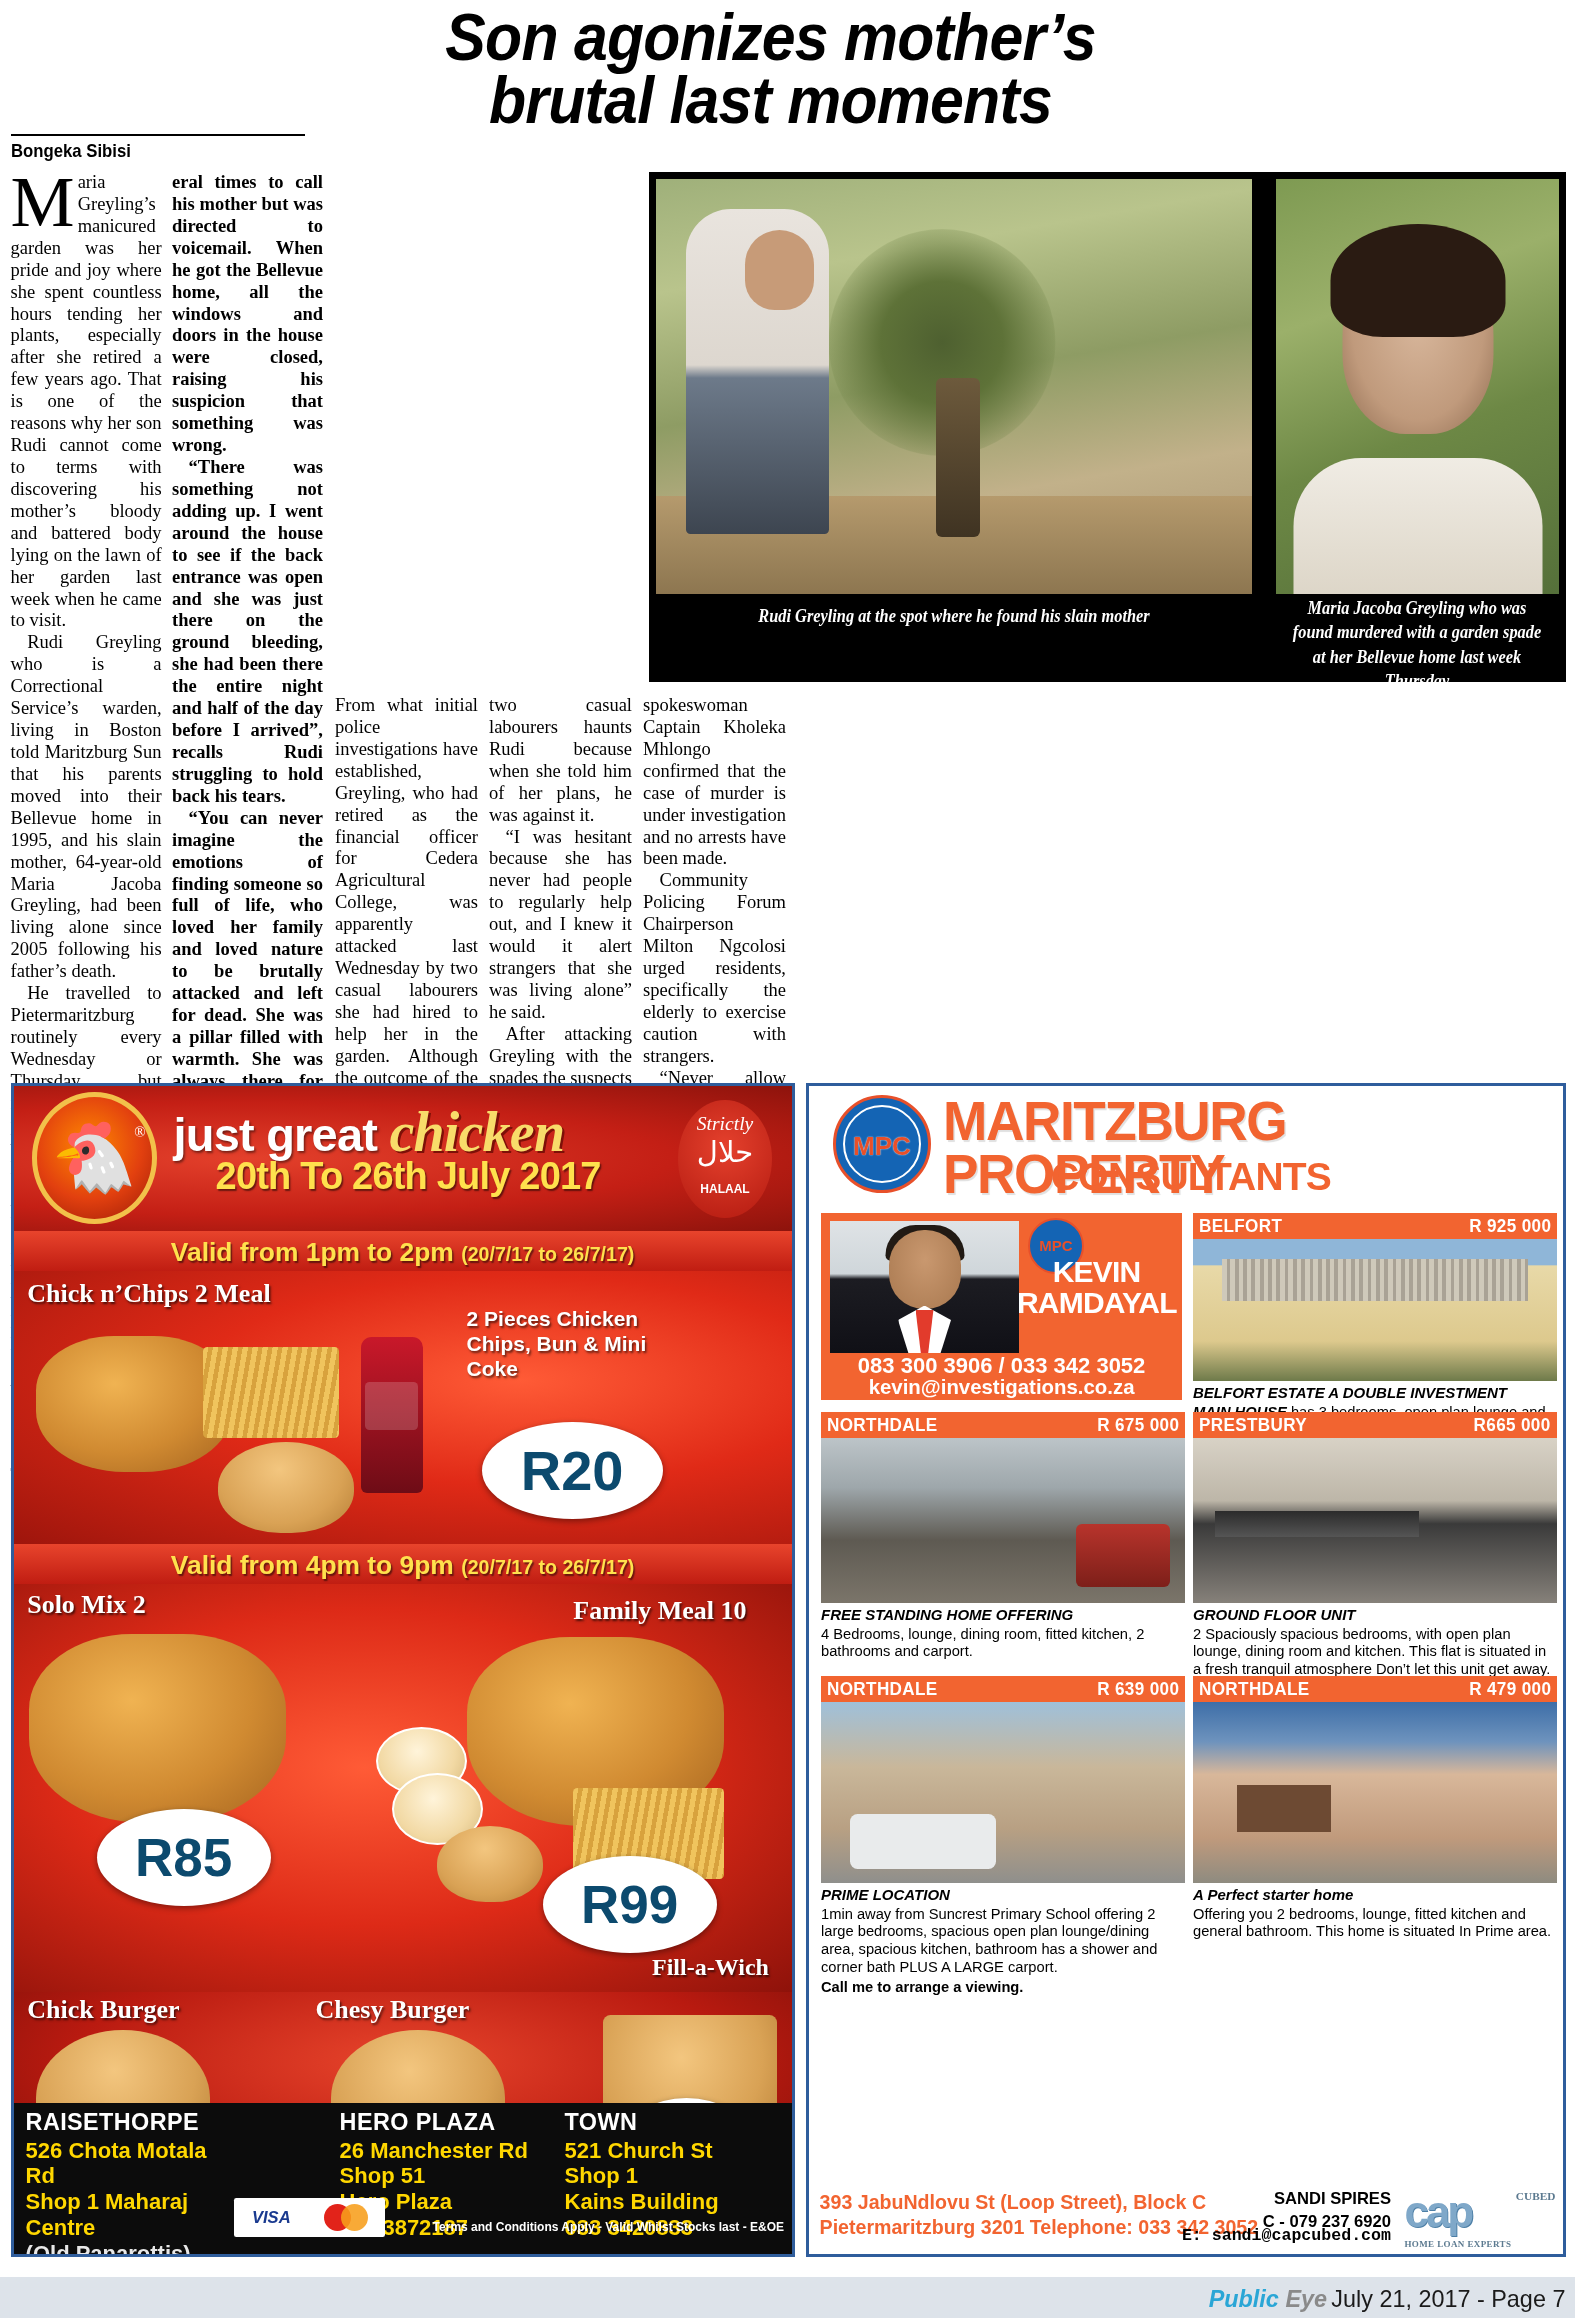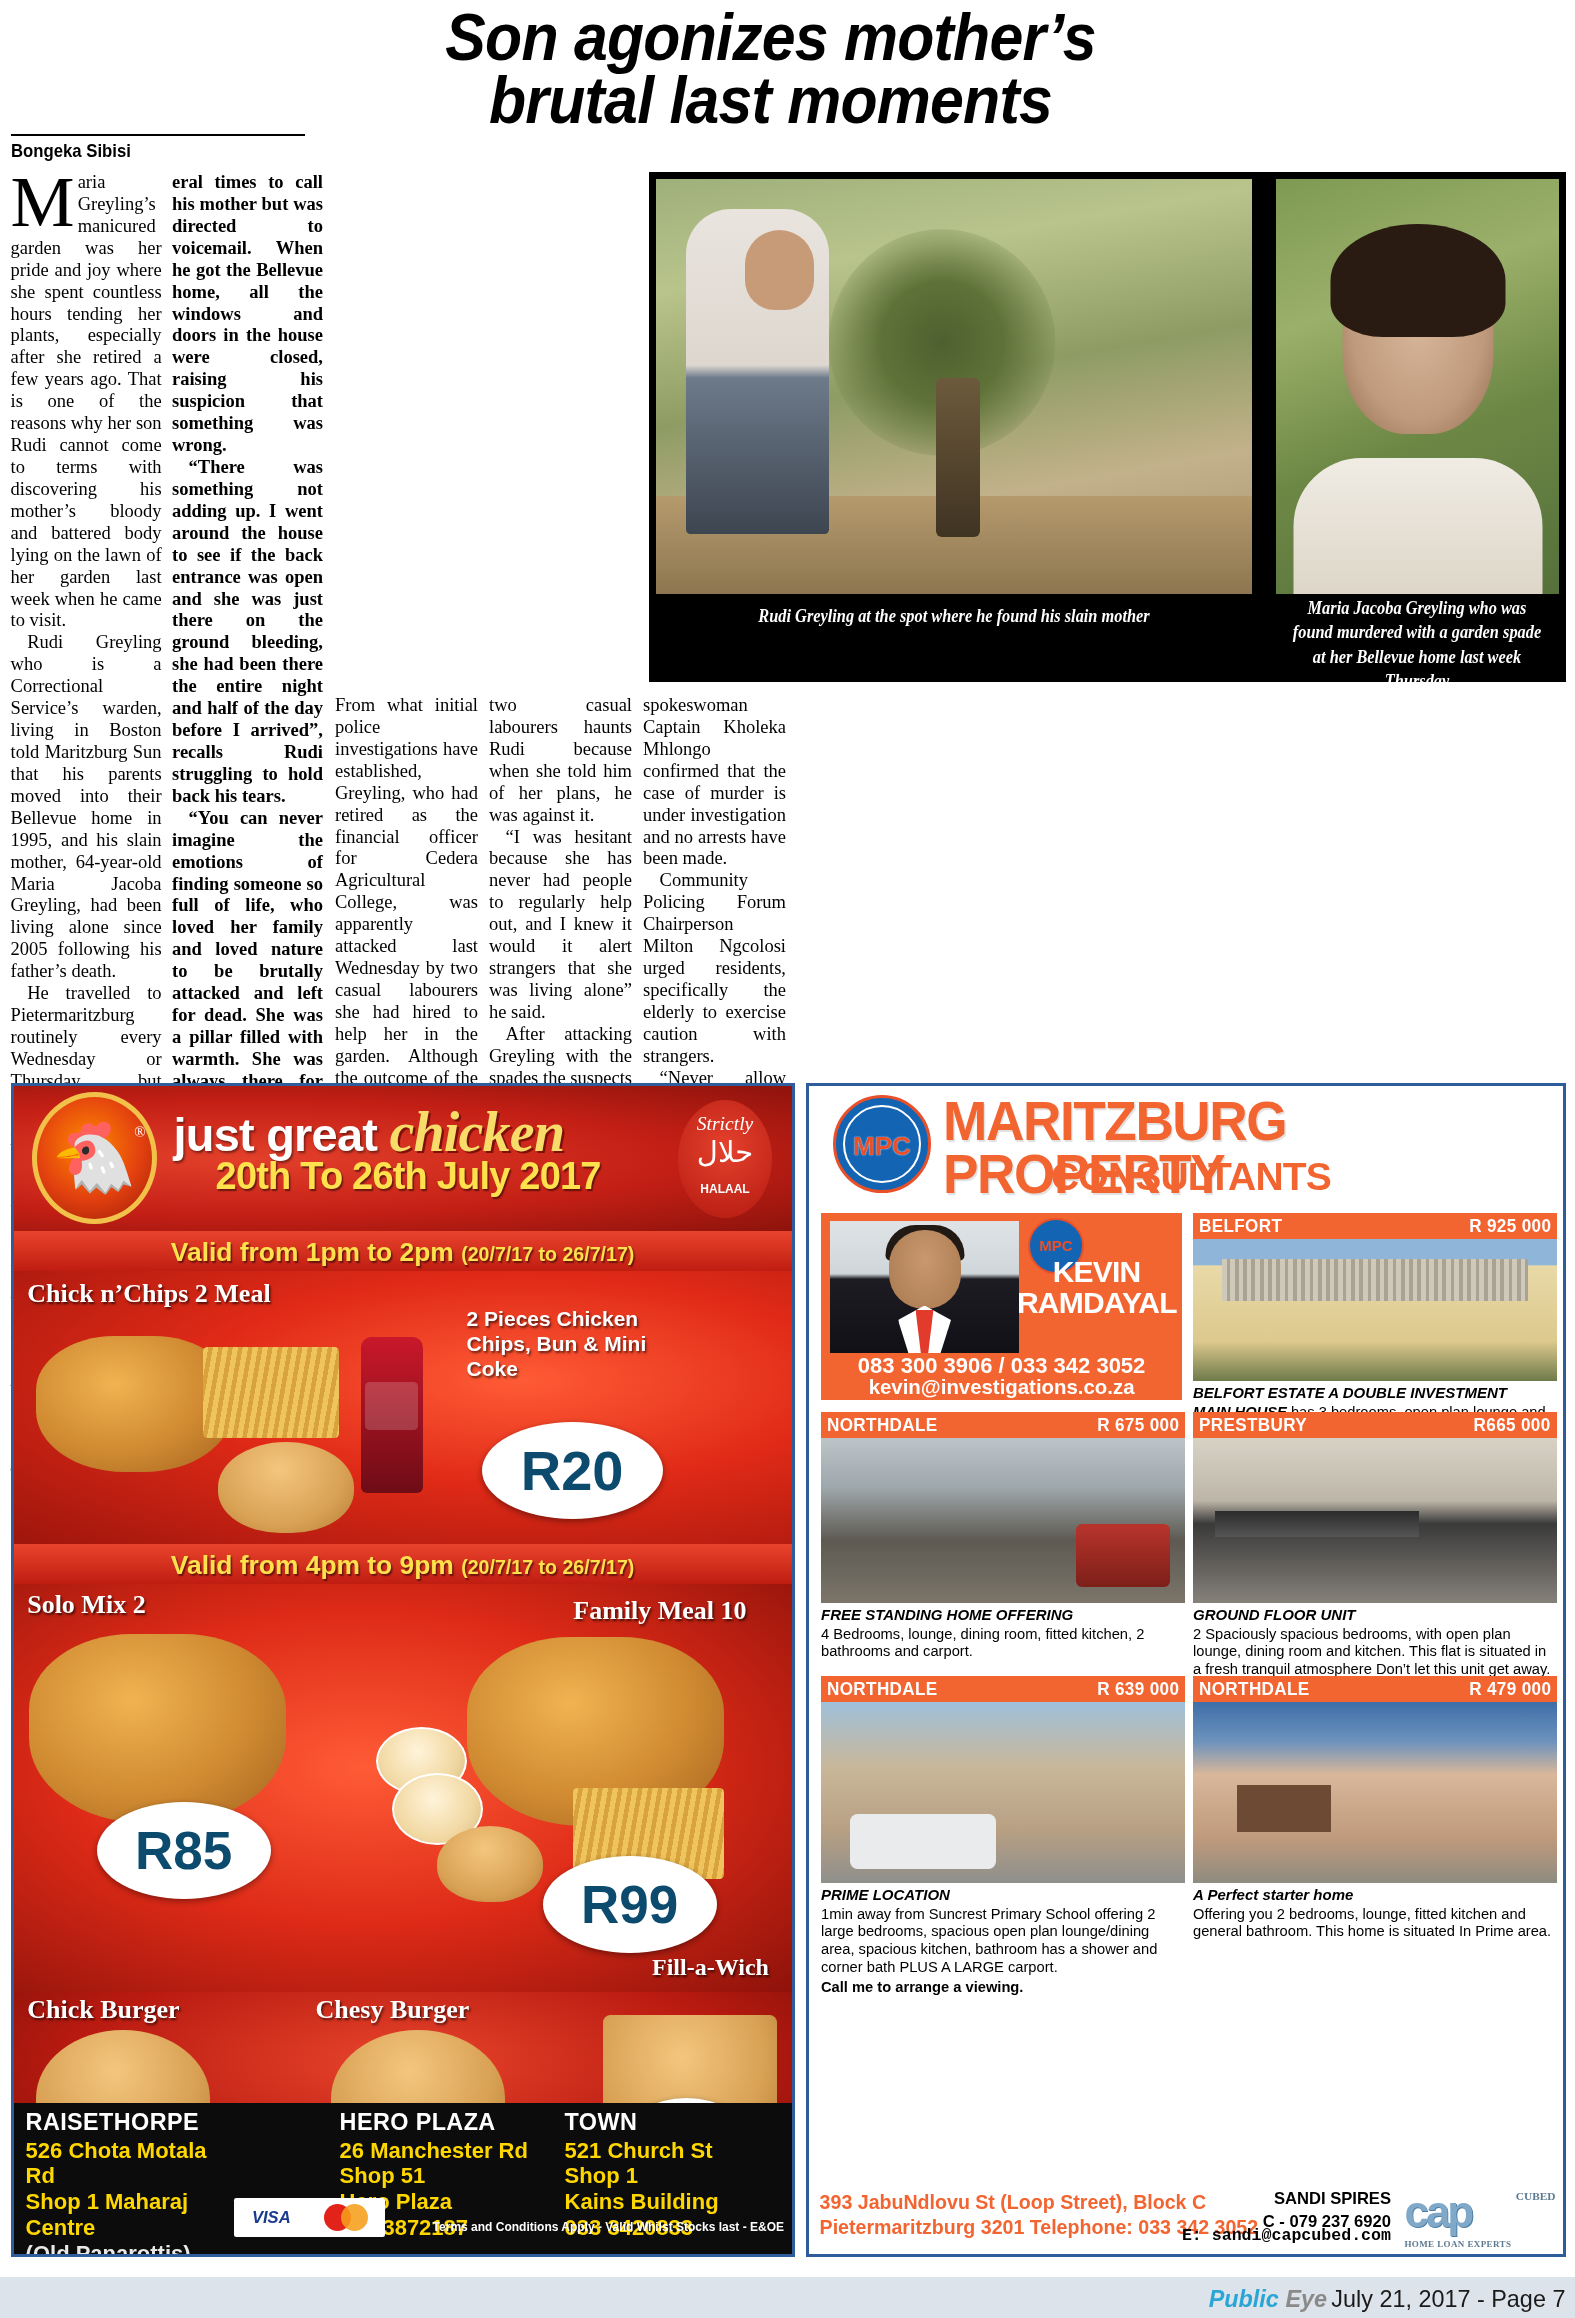--- a/index.html
+++ b/index.html
@@ -556,21 +556,21 @@
 
     <div class="chk-sec2">
       <div class="item-name" style="left:13.6px; top:6px;">Solo Mix 2</div>
       <div class="item-name" style="right:45px; top:12px;">Family Meal 10</div>
       <div class="food" style="left:15px; top:50px; width:257px; height:189px;"></div>
       <div class="slaw" style="left:362px; top:143px; width:91px; height:68px;"></div>
       <div class="slaw" style="left:378px; top:189px; width:91px; height:72px;"></div>
       <div class="food" style="left:453px; top:53px; width:257px; height:189px;"></div>
       <div class="fries" style="left:559px; top:204px; width:151px; height:91px;"></div>
       <div class="bun" style="left:423px; top:242px; width:106px; height:76px;"></div>
-      <div class="price-oval" style="left:83px; top:218px; width:174px; height:97px; font-size:53px;">R85</div>
+      <div class="price-oval" style="left:83px; top:225px; width:174px; height:97px; font-size:53px;">R85</div>
       <div class="price-oval" style="left:529px; top:272px; width:174px; height:97px; font-size:53px;">R99</div>
       <div class="item-name" style="right:22.7px; top:370px; font-size:24px;">Fill-a-Wich</div>
     </div>
 
     <div class="chk-sec3">
       <div class="item-name" style="left:13.6px; top:3px;">Chick Burger</div>
       <div class="item-name" style="left:302px; top:3px;">Chesy Burger</div>
       <div class="bun" style="left:22.7px; top:38px; width:174px; height:136px;"></div>
       <div class="bun" style="left:317px; top:38px; width:174px; height:136px;"></div>
       <div class="bun" style="left:589px; top:22.7px; width:174px; height:143px; border-radius:7.6px;"></div>

